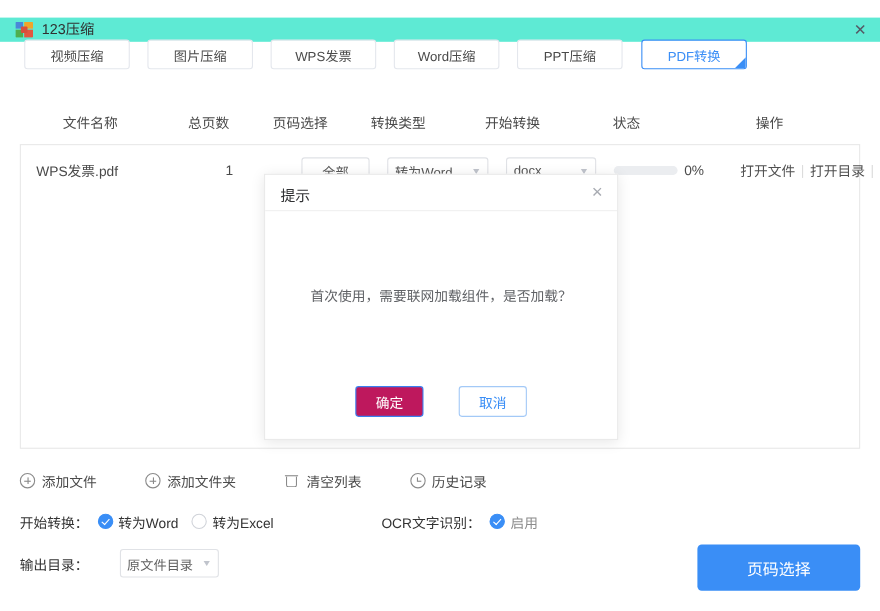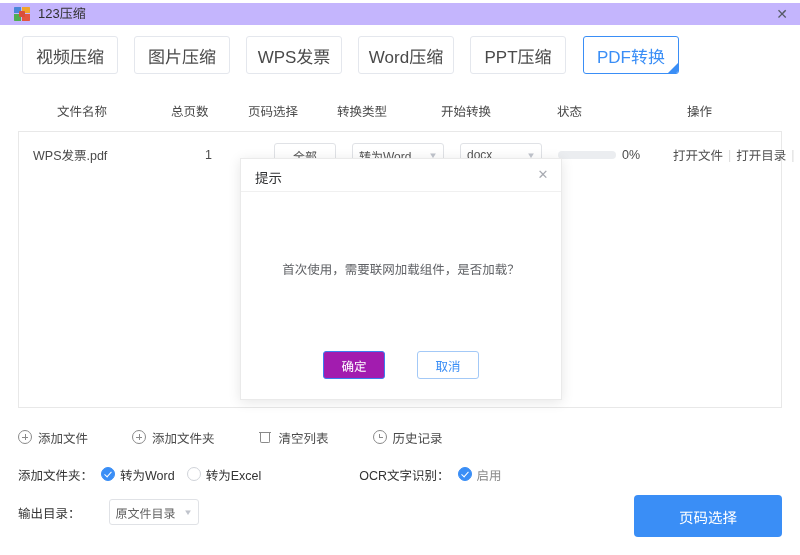--- a/index.html
+++ b/index.html
@@ -14,23 +14,23 @@
     font-size: 12px;
     color: #333333;
     overflow: hidden;
     position: relative;
     -webkit-font-smoothing: antialiased;
   }
 
   
   .titlebar {
     position: absolute;
-    left: 0; top: 3px;
+    left: 0; top: 16px;
     width: 800px; height: 22px;
-    background: #c4b5fd;
+    background: #5eead4;
     display: flex;
     align-items: center;
   }
   .title-icon {
     margin-left: 14px;
     width: 16px; height: 16px;
     position: relative;
     display: inline-block;
     border-radius: 2px;
     overflow: hidden;
@@ -63,27 +63,27 @@
 
   
   .tabs {
     position: absolute;
     left: 0; top: 36px;
     width: 800px; height: 40px;
   }
   .tab {
     position: absolute;
     top: 0;
-    width: 96px; height: 38px;
+    width: 96px; height: 27px;
     box-sizing: border-box;
     border: 1px solid #e4e7ed;
     border-radius: 3px;
     background: #ffffff;
     color: #4a4a4a;
-    font-size: 17px;
+    font-size: 12px;
     display: flex;
     align-items: center;
     justify-content: center;
     cursor: pointer;
   }
   .tab.active {
     border: 1px solid #3a8ef6;
     color: #3a8ef6;
     overflow: hidden;
   }
@@ -403,21 +403,21 @@
     box-sizing: border-box;
     border-radius: 3px;
     font-size: 12.5px;
     display: flex;
     align-items: center;
     justify-content: center;
     cursor: pointer;
     font-family: inherit;
   }
   .btn-primary {
-    background: #a21caf;
+    background: #be185d;
     color: #ffffff;
     border: 1px solid #3a7ff0;
   }
   .btn-default {
     background: #ffffff;
     color: #3a8ef6;
     border: 1px solid #a3c9f7;
   }
 </style>
 </head>
@@ -515,21 +515,21 @@
     <span class="gicon ic-trash"></span>
     <span>清空列表</span>
   </div>
   <div class="tb-item">
     <span class="gicon ic-clock"></span>
     <span>历史记录</span>
   </div>
 </div>
 
 <div class="options">
-  <span class="opt-label">添加文件夹：</span>
+  <span class="opt-label">开始转换：</span>
 
   <span class="radio">
     <span class="mark on"></span>
     <span>转为Word</span>
   </span>
 
   <span class="radio">
     <span class="mark"></span>
     <span>转为Excel</span>
   </span>

